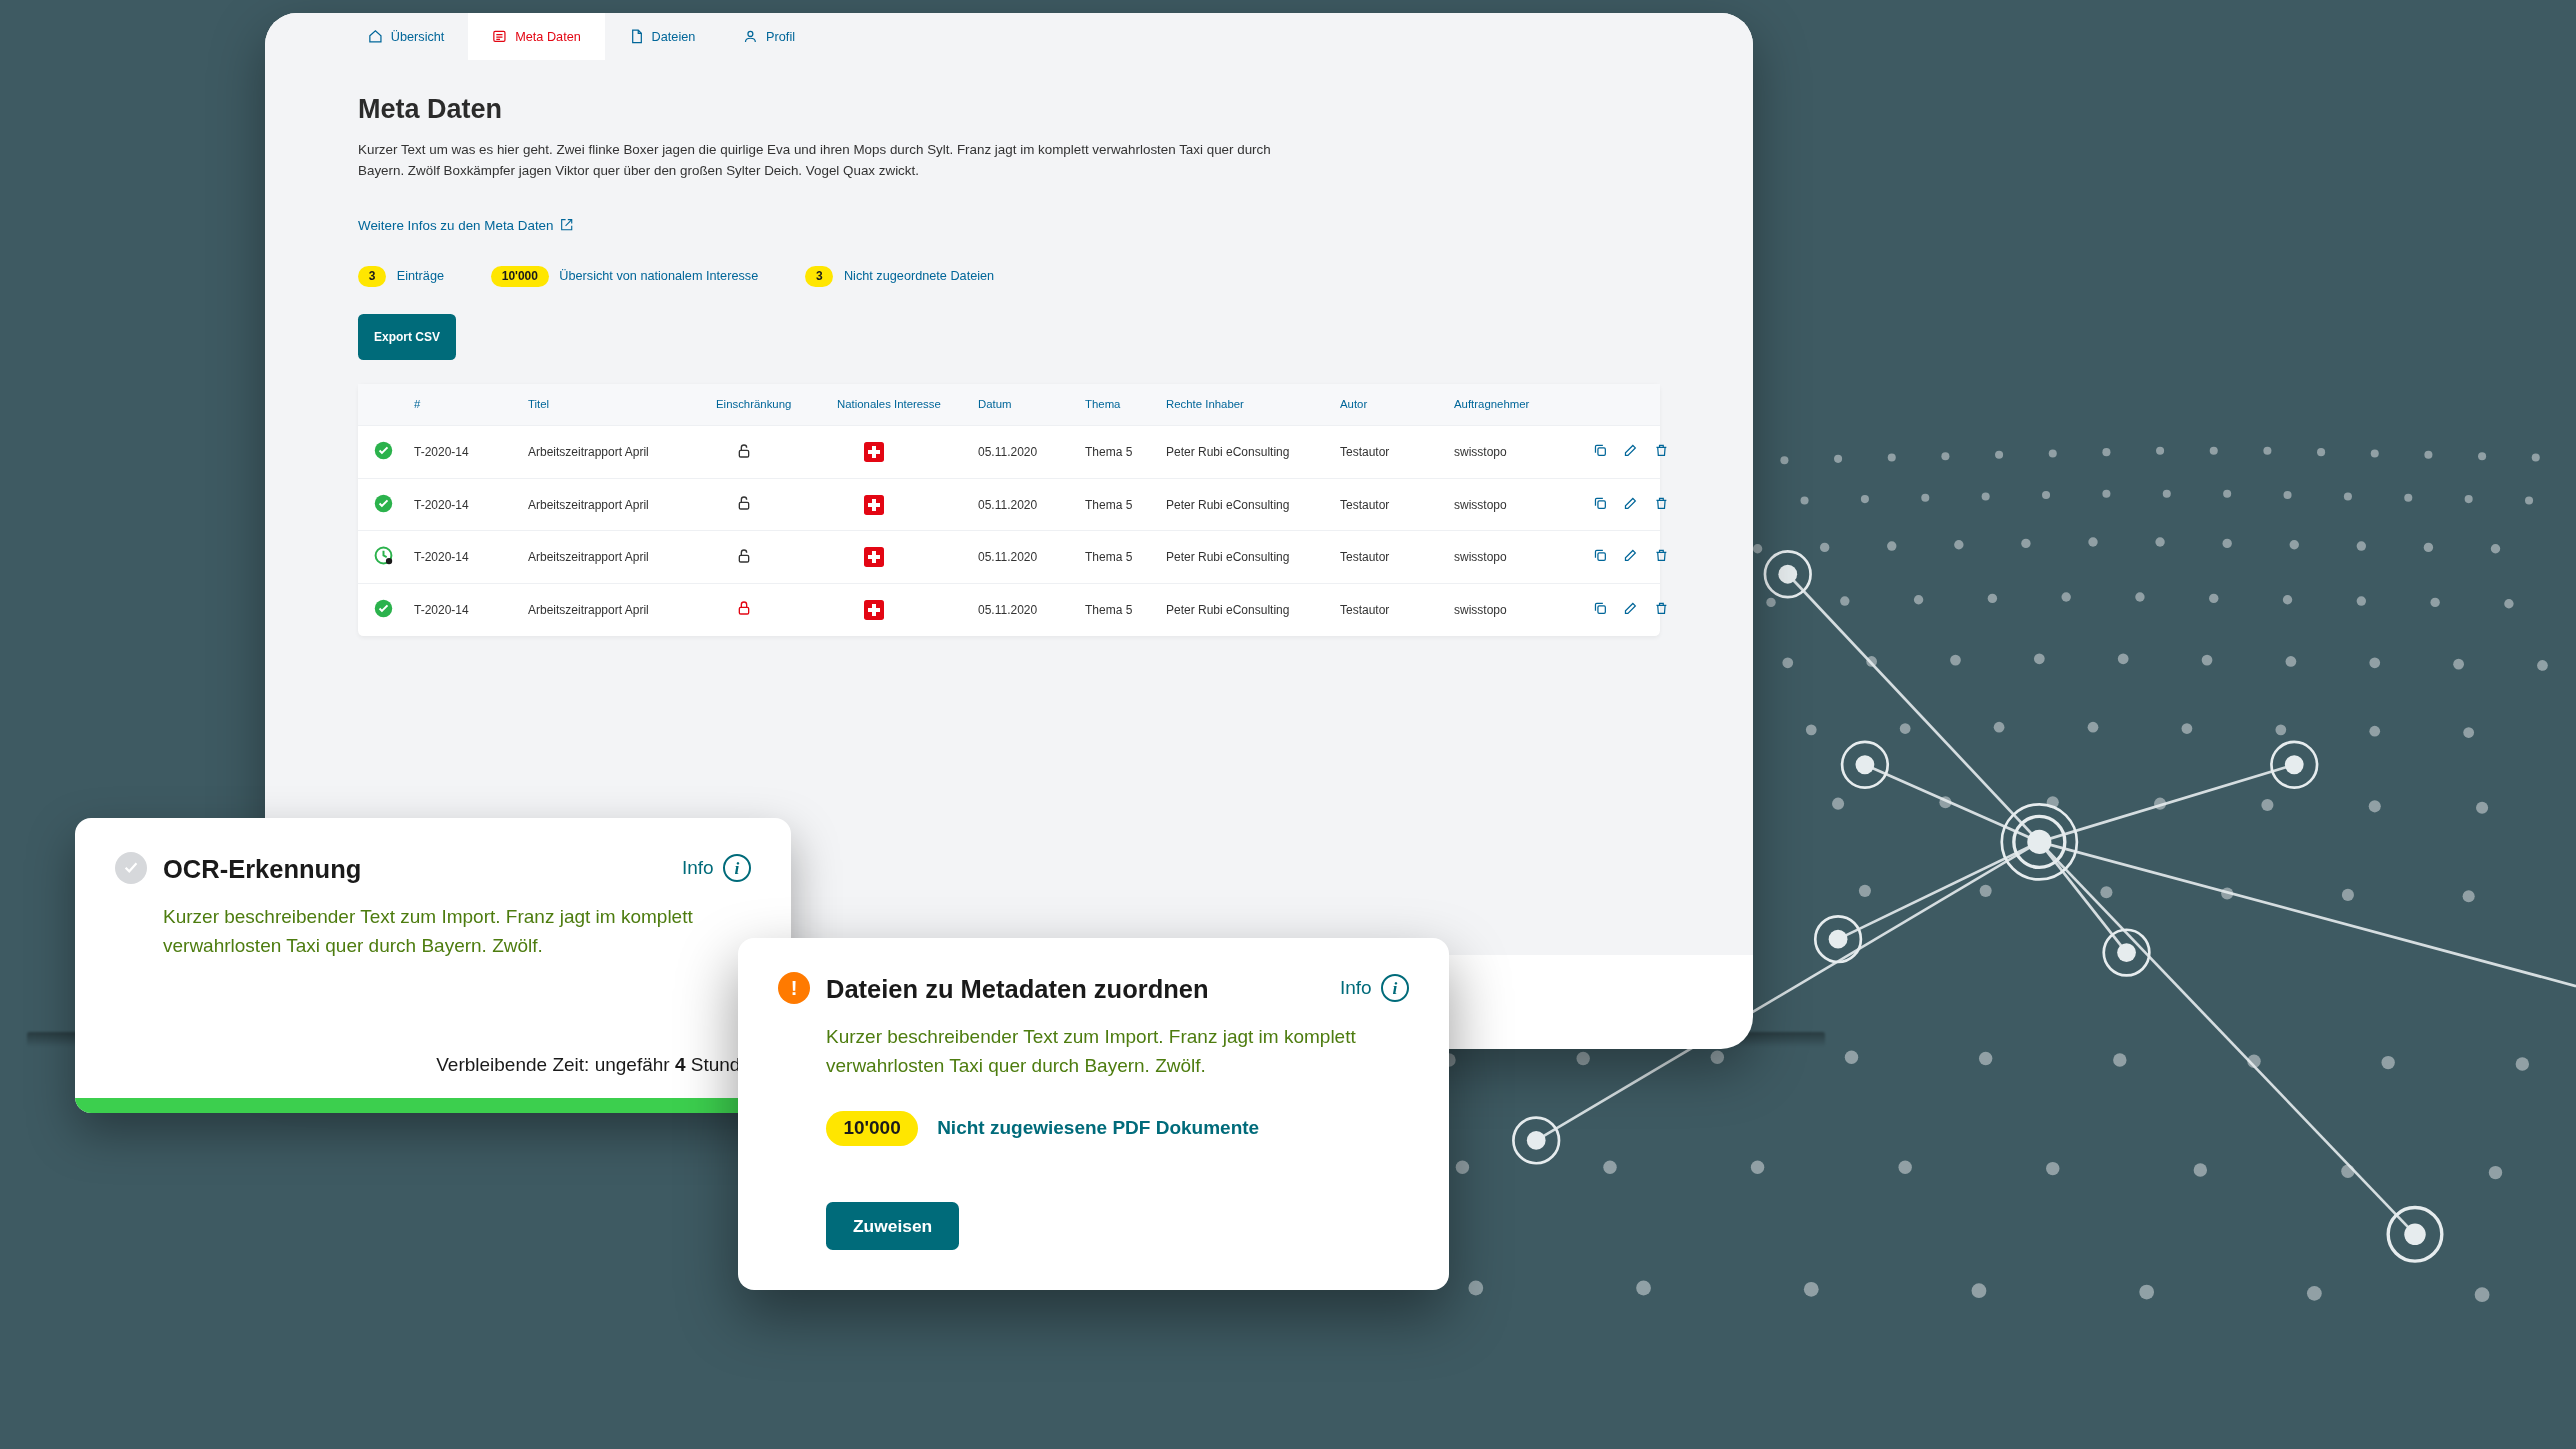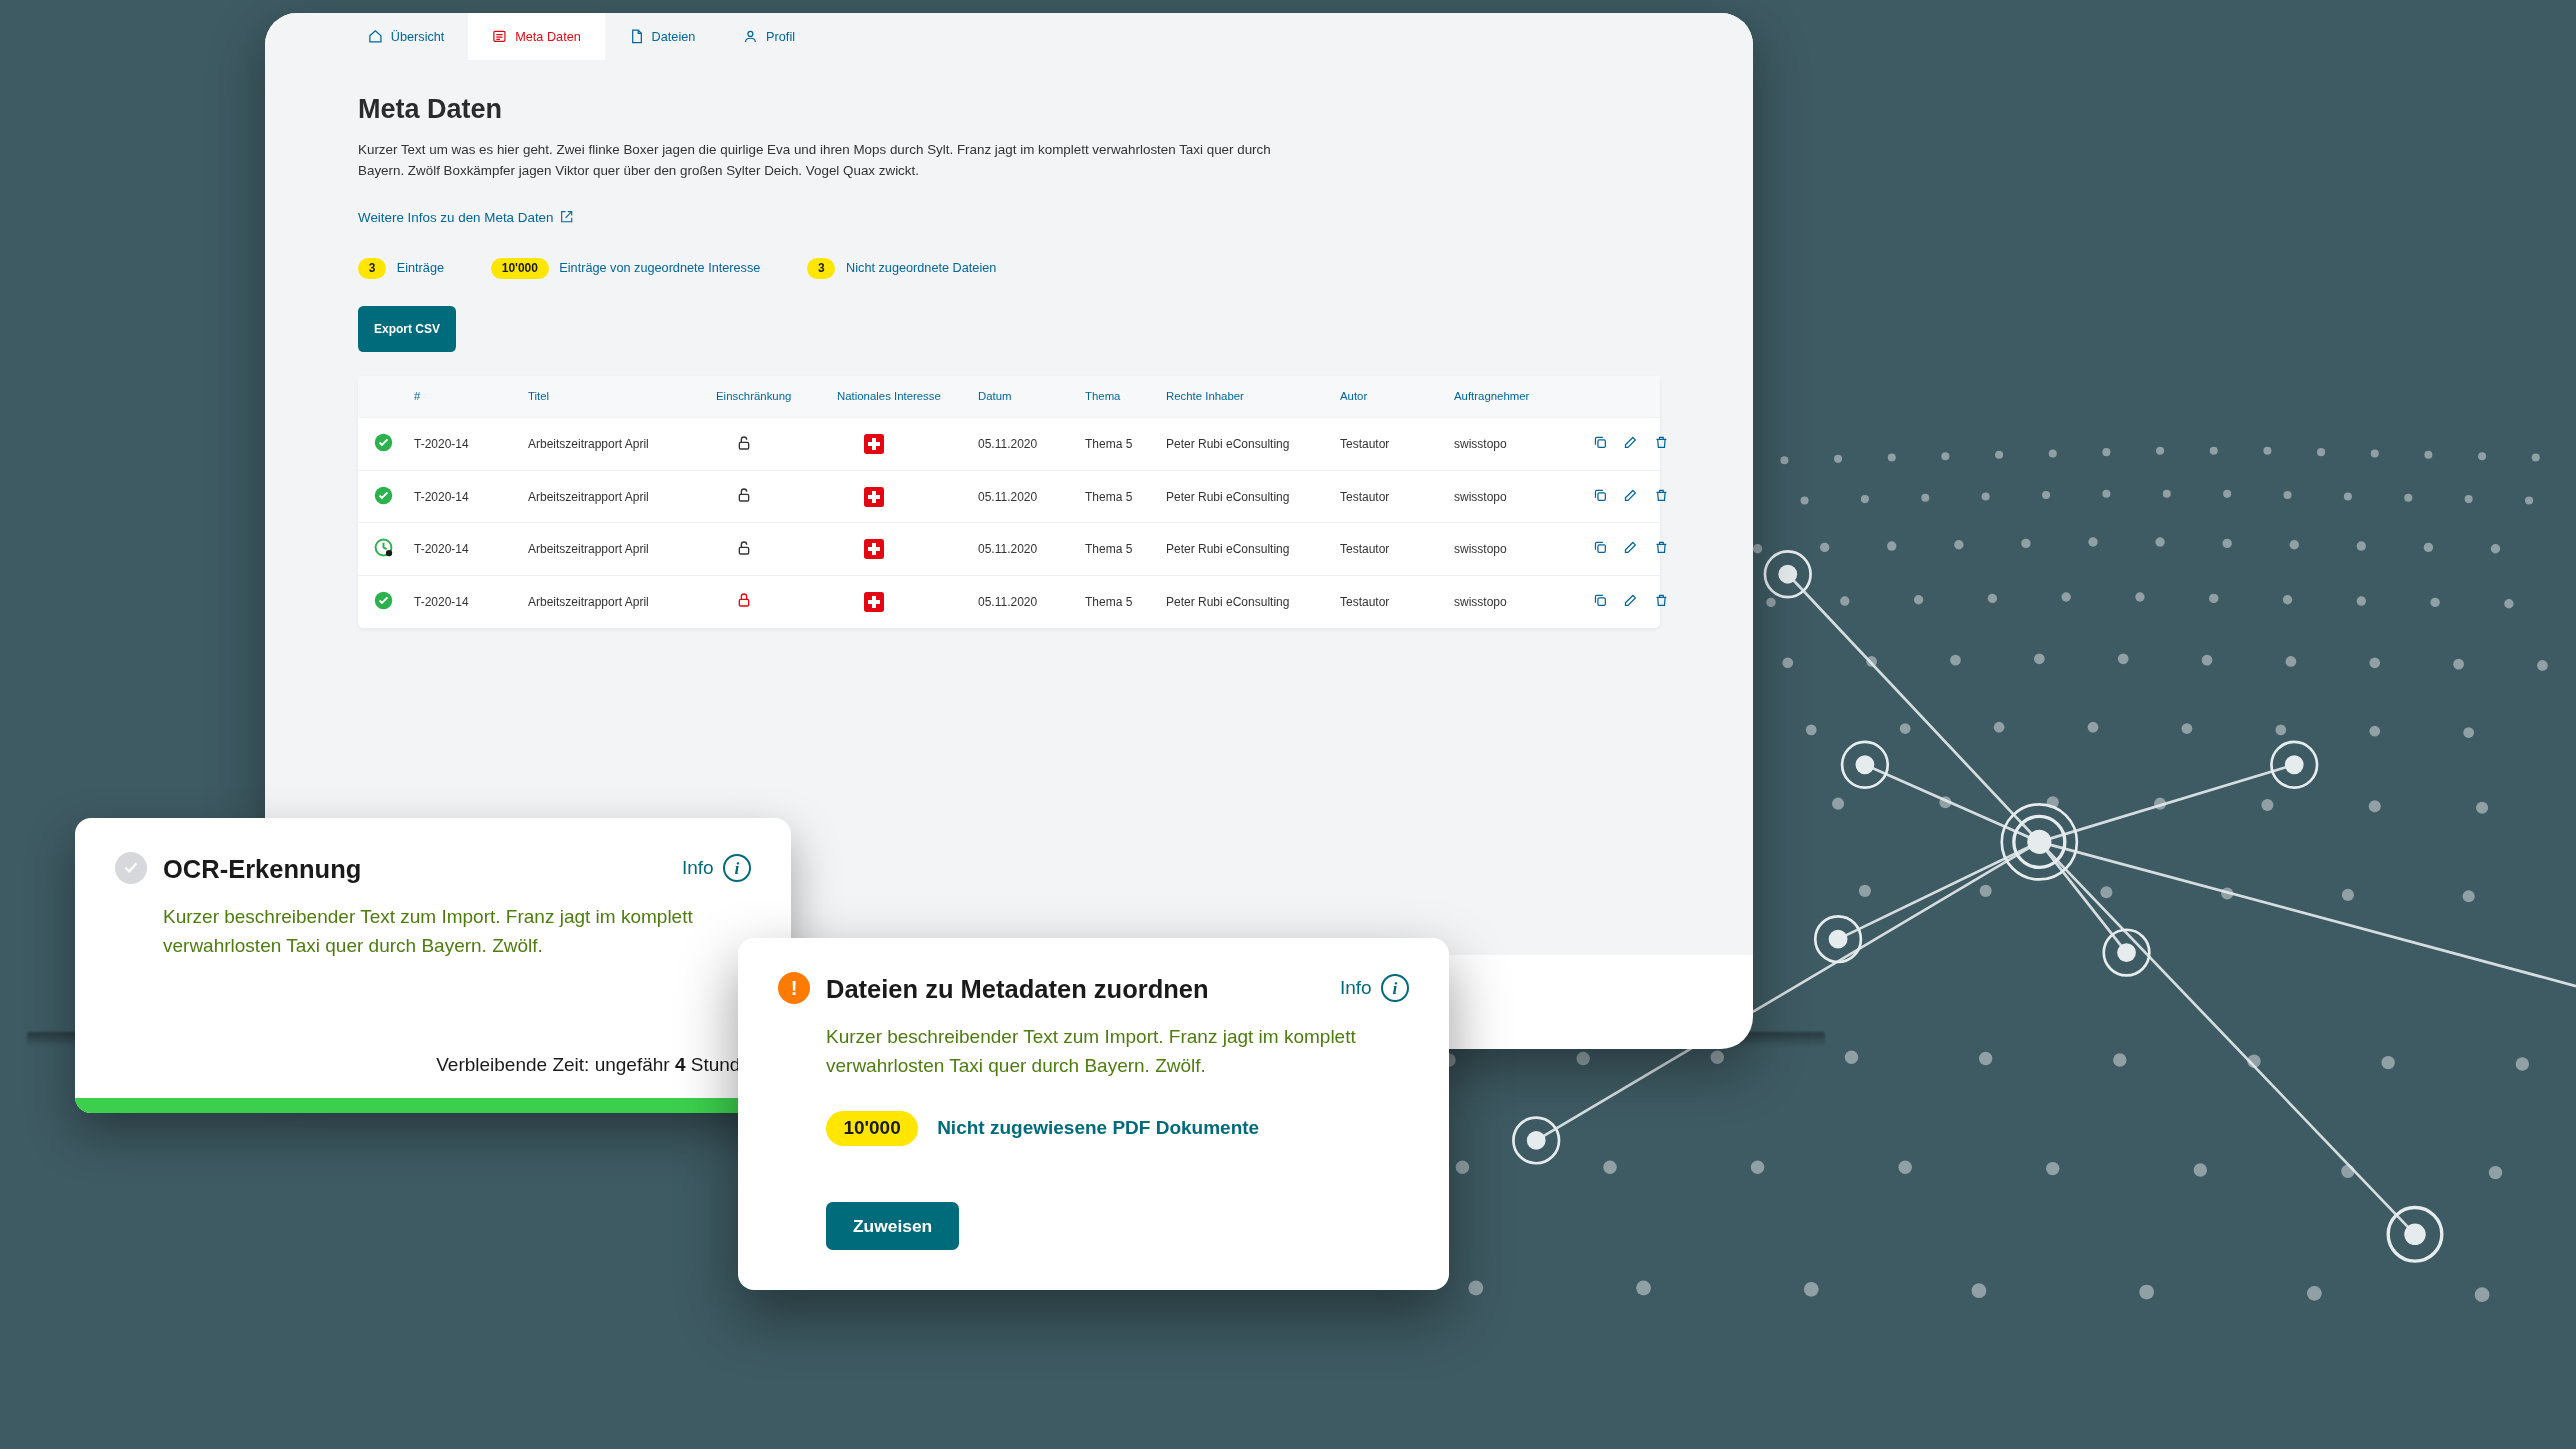--- a/index.html
+++ b/index.html
@@ -58,21 +58,21 @@
   .tab.active { background:#fff; color:#e30613; }
   .tab .ico { width:14.8px; height:14.8px; display:inline-flex; }
 
   .content-area {
     background:#f3f4f6;
     padding:34px 93px 54px;
     height:calc(100% - 141px);
     overflow:auto;
   }
   .page-title { font-size:27px; font-weight:700; color:#2b2b2b; margin-bottom:14.8px; }
-  .lead { font-size:13.4px; line-height:1.55; color:#333; max-width:959px; margin-bottom:20px; }
+  .lead { font-size:13.4px; line-height:1.55; color:#333; max-width:959px; margin-bottom:28px; }
   .external-link {
     font-size:13.4px; color:#006699; display:inline-flex; gap:6.7px; align-items:center;
     cursor:pointer; margin-bottom:32px;margin-top:8px;
   }
 
   .summary-row { display:flex; gap:47px; align-items:center; margin-bottom:27px; }
   .summary-item { display:flex; gap:10.7px; align-items:center; font-size:12.7px; color:#006699; }
   .pill {
     background:#ffe600; color:#1a1a1a; font-weight:700;
     padding:3.4px 10.7px; border-radius:670px; font-size:12px;
@@ -406,21 +406,21 @@
           </svg></span>
     </a>
 
     <div class="summary-row">
       <div class="summary-item">
         <span class="pill">3</span>
         <span>Einträge</span>
       </div>
       <div class="summary-item">
         <span class="pill">10'000</span>
-        <span>Einträge von zugeordnete Interesse</span>
+        <span>Übersicht von nationalem Interesse</span>
       </div>
       <div class="summary-item">
         <span class="pill">3</span>
         <span>Nicht zugeordnete Dateien</span>
       </div>
     </div>
 
     <button class="export-btn">Export CSV</button>
 
     <div class="data-table">

